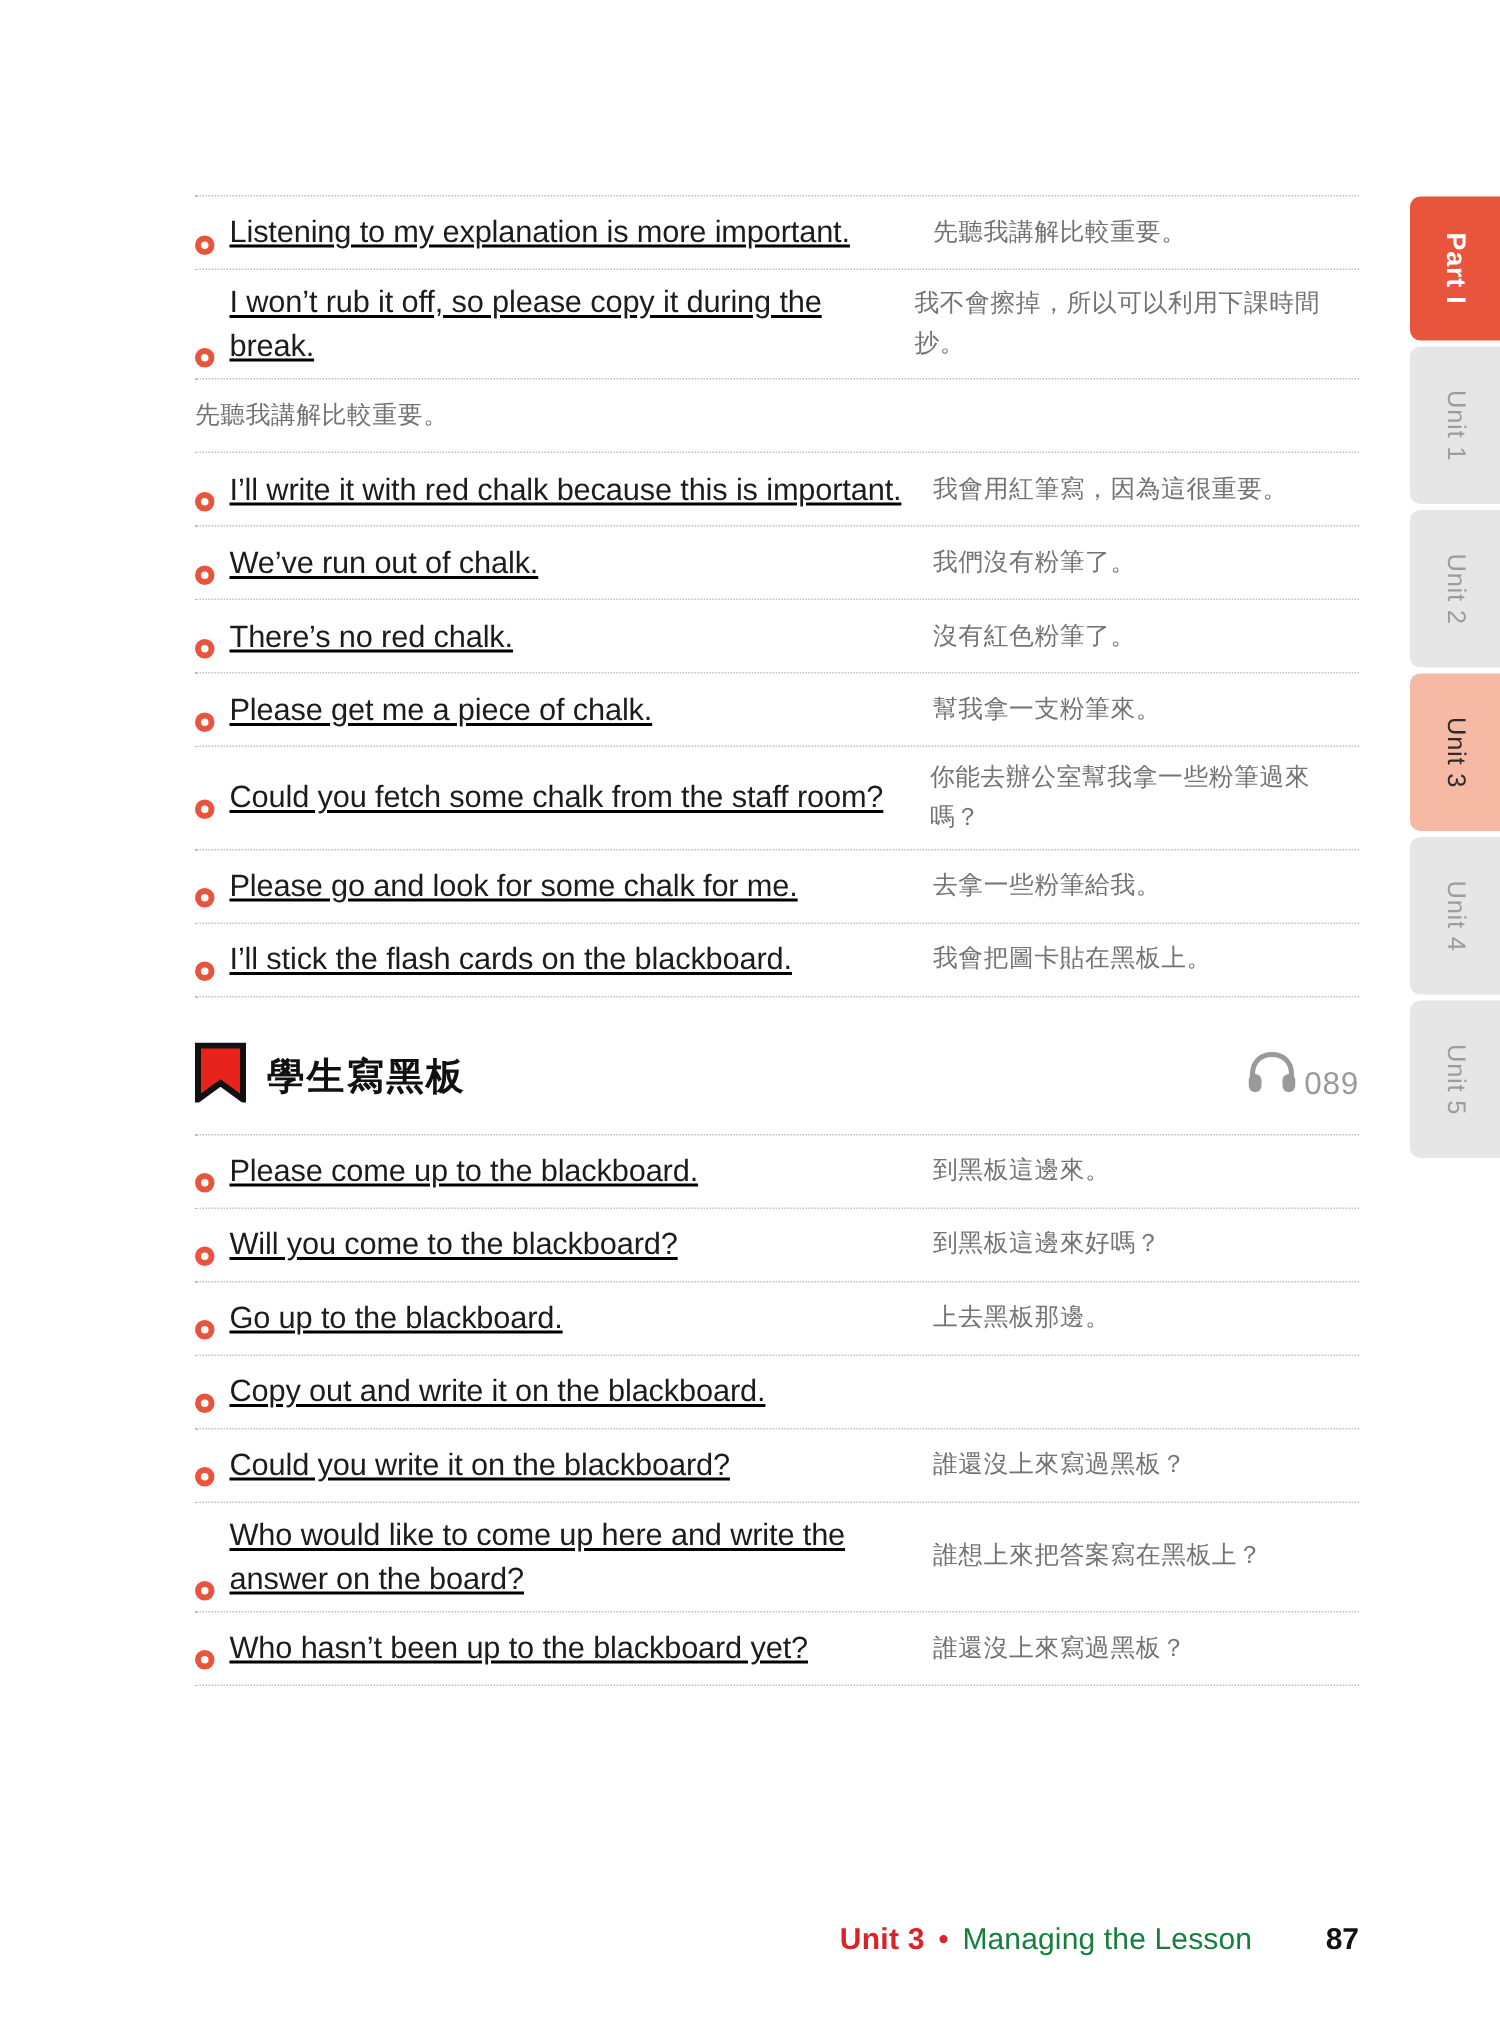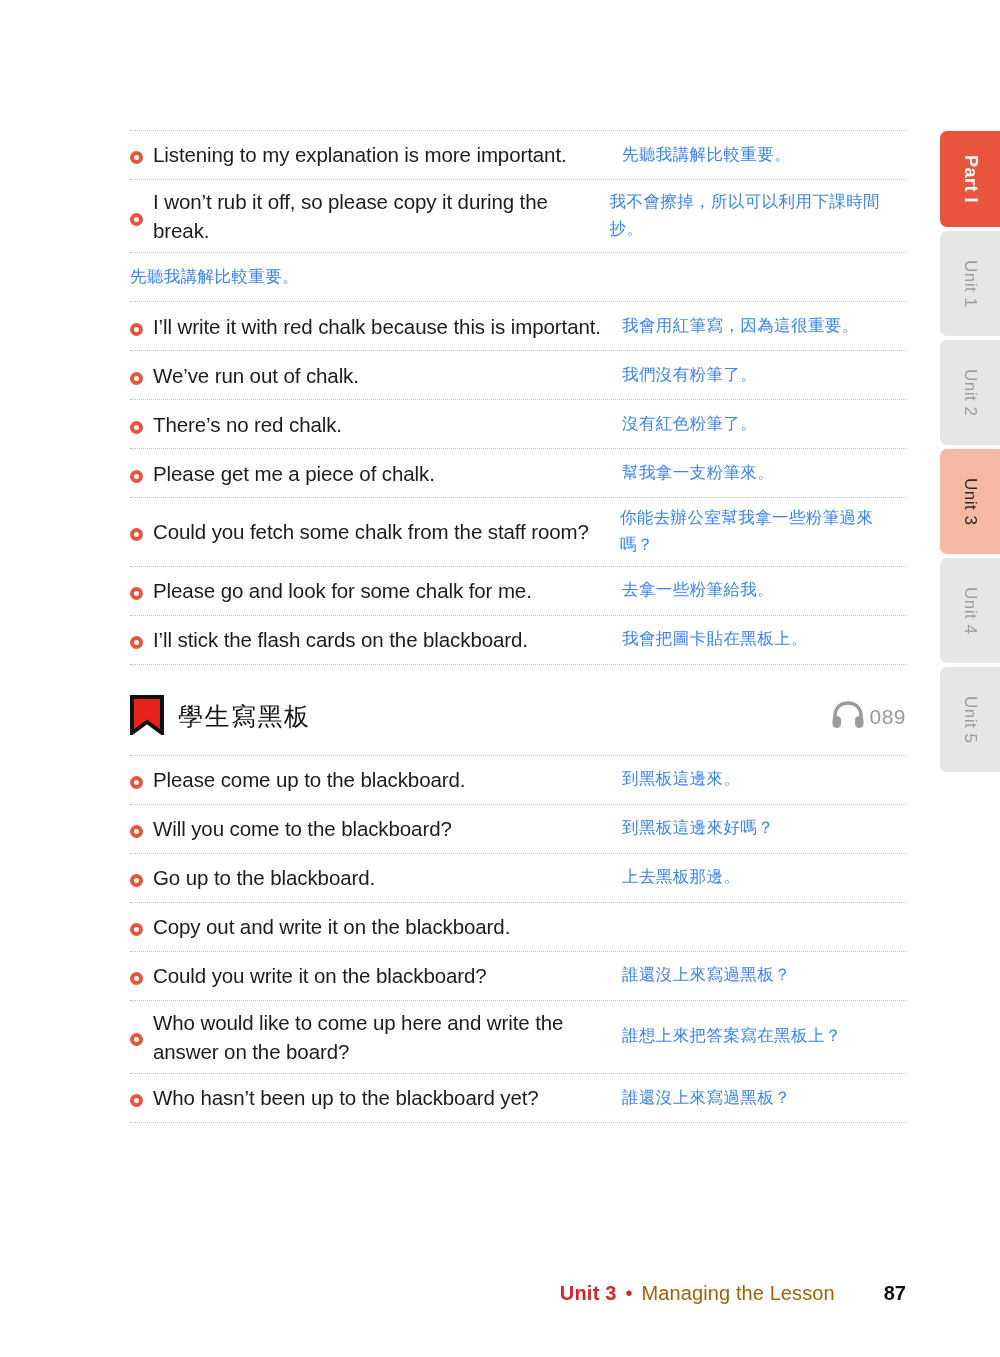--- a/index.html
+++ b/index.html
@@ -84,70 +84,71 @@
 
   .row {
     display: flex;
     align-items: center;
     min-height: 48px;
     padding: 7px 0 7px 0;
   }
   .row .en-cell {
     width: 492px;
     display: flex;
-    align-items: center;
+    align-items: flex-end;
     padding-right: 10px;
+    text-decoration: underline;
   }
   .bullet {
     flex: 0 0 auto;
     width: 13px;
     height: 13px;
     border-radius: 50%;
     border: 4px solid #E8543C;
     margin-top: 6px;
     margin-right: 10px;
   }
   .en-text {
     font-size: 20.5px;
     line-height: 1.42;
     color: #1C1C1C;
     letter-spacing: -0.1px;
   }
   .zh-cell {
     flex: 1 1 auto;
     font-size: 16.5px;
     line-height: 1.62;
-    color: #3b82f6;
+    color: #737373;
     font-family: "DejaVu Sans", "Liberation Sans", sans-serif;
     letter-spacing: 0.4px;
   }
 
   
   .section-header {
     display: flex;
     align-items: center;
     justify-content: space-between;
     padding: 30px 0 16px 0;
   }
   .sh-left {
     display: flex;
     align-items: center;
     gap: 14px;
   }
   .bookmark-icon { flex: 0 0 auto; }
   .sh-title {
     font-size: 25px;
-    font-weight: normal;
+    font-weight: bold;
     color: #111111;
     letter-spacing: 1.5px;
     font-family: "DejaVu Sans", "Liberation Sans", sans-serif;
   }
   .sh-right {
     display: flex;
-    align-items: center;
+    align-items: flex-end;
     gap: 4px;
   }
   .headphone-icon { flex: 0 0 auto; }
   .track-no {
     font-size: 21px;
     color: #9A9A9A;
     letter-spacing: 0.5px;
   }
 
   
@@ -167,21 +168,21 @@
     color: #D8232A;
     letter-spacing: 0.2px;
   }
   .f-dot {
     font-size: 20px;
     color: #D8232A;
     margin: 0 9px;
   }
   .f-title {
     font-size: 20px;
-    color: #a16207;
+    color: #15803d;
     letter-spacing: 0.1px;
   }
   .f-page {
     font-size: 20px;
     font-weight: bold;
     color: #111111;
     margin-left: 49px;
   }
 </style>
 </head>

